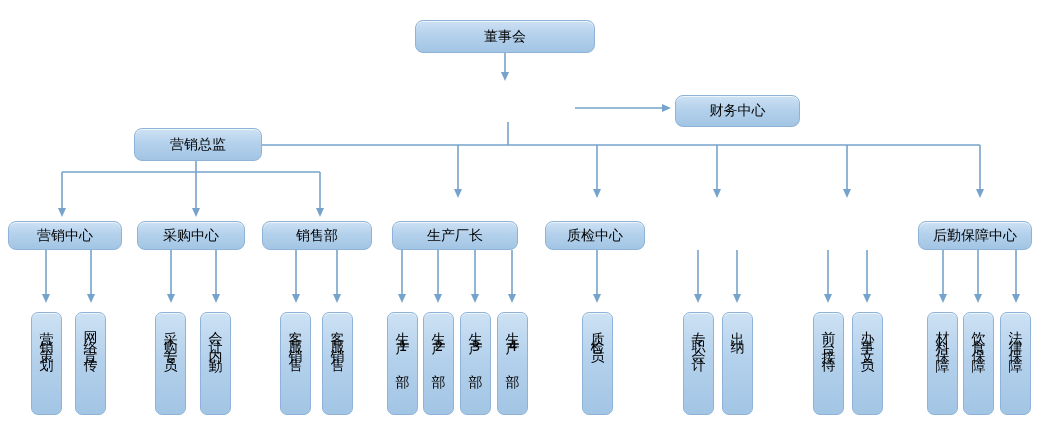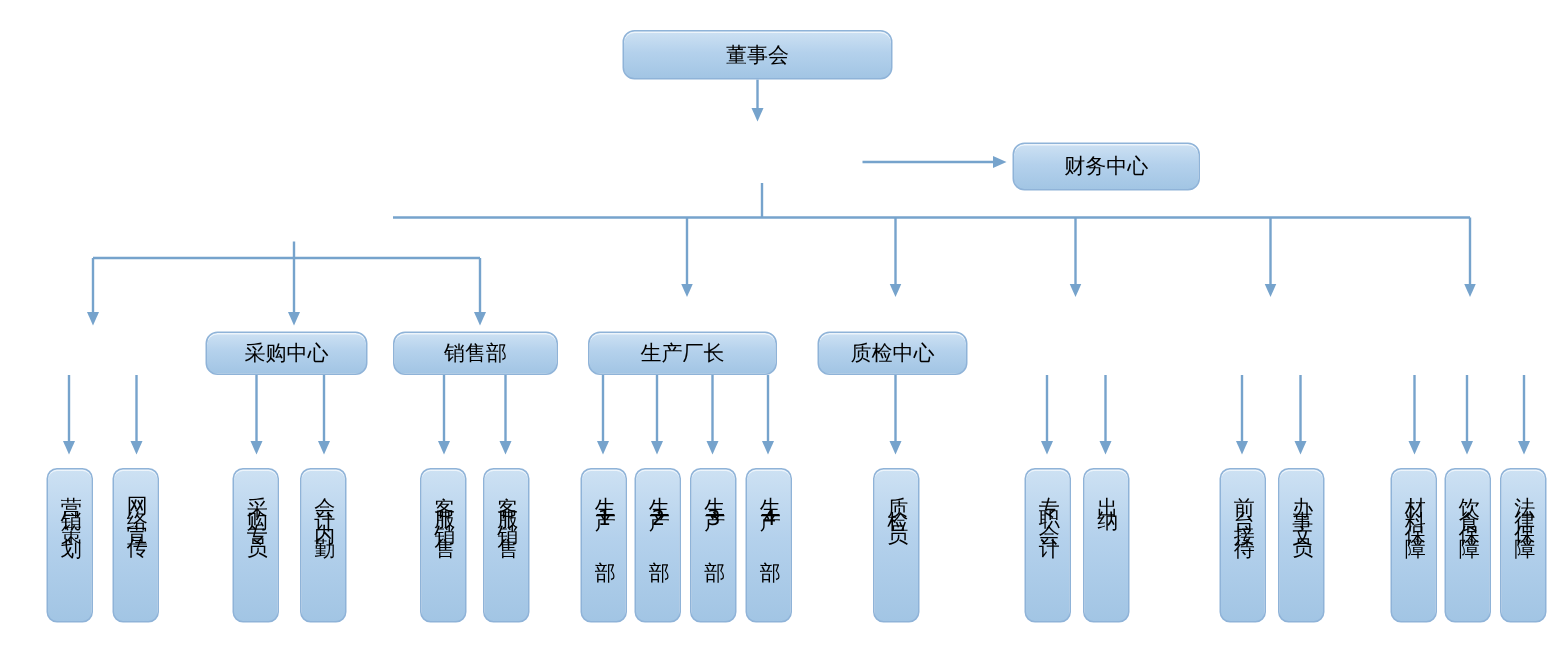--- a/index.html
+++ b/index.html
@@ -65,25 +65,28 @@
       <path d="M828,250 L828,300" marker-end="url(#arw)"></path>
       <path d="M867,250 L867,300" marker-end="url(#arw)"></path>
       <path d="M943,250 L943,300" marker-end="url(#arw)"></path>
       <path d="M978,250 L978,300" marker-end="url(#arw)"></path>
       <path d="M1016,250 L1016,300" marker-end="url(#arw)"></path>
     </g>
   </svg>
 
   <div class="node nh" style="left:415px;top:20px;width:180px;height:33px">董事会</div>
   <div class="node nh" style="left:675px;top:95px;width:125px;height:32px">财务中心</div>
+  <div class="node nh" style="left:134px;top:128px;width:128px;height:33px">营销总监</div>
 
+  <div class="node nh" style="left:8px;top:221px;width:114px;height:29px">营销中心</div>
   <div class="node nh" style="left:137px;top:221px;width:108px;height:29px">采购中心</div>
   <div class="node nh" style="left:262px;top:221px;width:110px;height:29px">销售部</div>
   <div class="node nh" style="left:392px;top:221px;width:126px;height:29px">生产厂长</div>
   <div class="node nh" style="left:545px;top:221px;width:100px;height:29px">质检中心</div>
+  <div class="node nh" style="left:918px;top:221px;width:114px;height:29px">后勤保障中心</div>
 
   <div class="node nv" style="left:31px;top:312px;width:31px;height:103px">营销策划</div>
   <div class="node nv" style="left:75px;top:312px;width:31px;height:103px">网络宣传</div>
   <div class="node nv" style="left:155px;top:312px;width:31px;height:103px">采购专员</div>
   <div class="node nv" style="left:200px;top:312px;width:31px;height:103px">会计内勤</div>
   <div class="node nv" style="left:280px;top:312px;width:31px;height:103px">客服销售</div>
   <div class="node nv" style="left:322px;top:312px;width:31px;height:103px">客服销售</div>
   <div class="node nv" style="left:387px;top:312px;width:31px;height:103px">生产1部</div>
   <div class="node nv" style="left:423px;top:312px;width:31px;height:103px">生产2部</div>
   <div class="node nv" style="left:460px;top:312px;width:31px;height:103px">生产3部</div>

